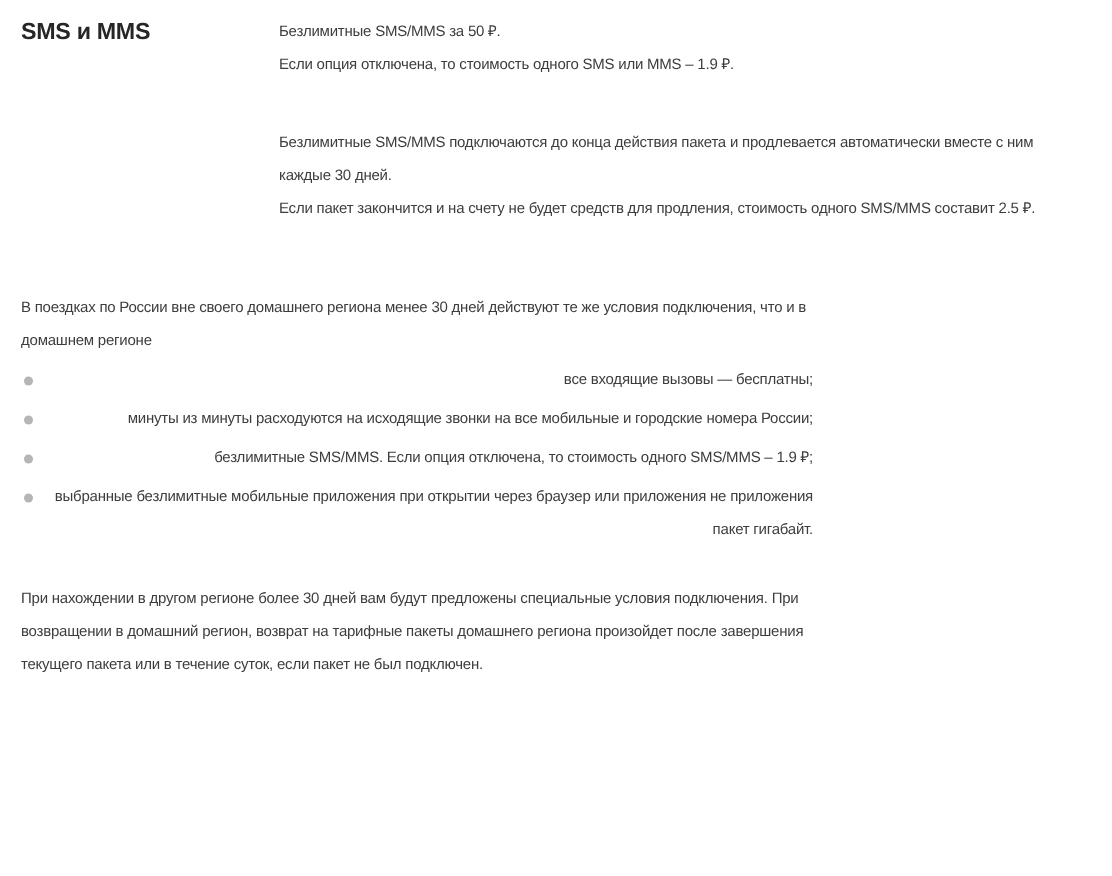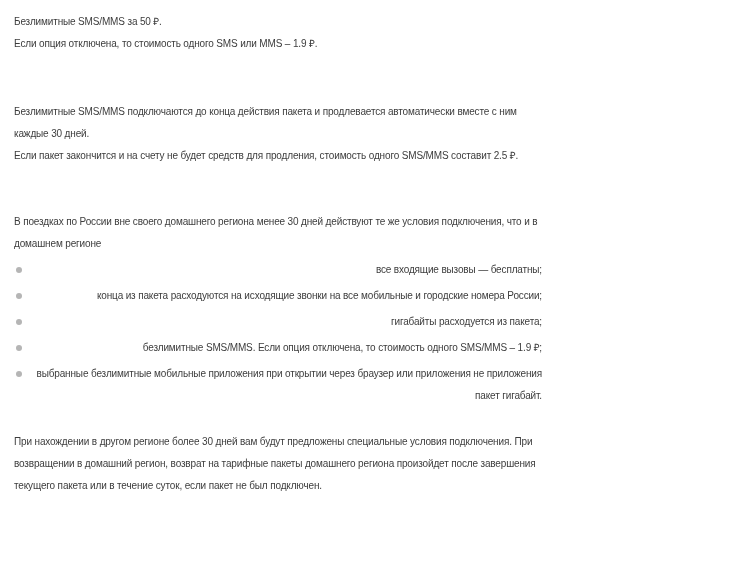--- a/index.html
+++ b/index.html
@@ -25,53 +25,53 @@
     color:var(--label);letter-spacing:-0.2px;
     padding-right:10px;
   }
   .row-content{
     flex:1 1 auto;max-width:528px;
     font-size:10px;line-height:22px;letter-spacing:-0.15px;
   }
   .row-content p{
     margin:0;white-space:pre-line;
   }
-  .row-content p + p{margin-top:46px;}
+  .row-content p + p{margin-top:30px;}
   .row-content ul + p{margin-top:24px;}
   ul.bullet-list{
     list-style:none;margin:4px 0 0 0;padding:0;text-align:right;
   }
   ul.bullet-list li{
     position:relative;padding-left:17px;margin-top:4px;
   }
   ul.bullet-list li:first-child{margin-top:2px;}
   ul.bullet-list li::before{
     content:"";position:absolute;left:2px;top:8px;
     width:6px;height:6px;border-radius:50%;
     background:var(--bullet);
   }
 </style>
 </head>
 <body>
 
 <div class="rows">
     <div class="row">
+      <div class="row-label">SMS и MMS</div>
       <div class="row-content">
         <p>Безлимитные SMS/MMS за 50 ₽.
 Если опция отключена, то стоимость одного SMS или MMS – 1.9 ₽.</p>
         <p>Безлимитные SMS/MMS подключаются до конца действия пакета и продлевается автоматически вместе с ним каждые 30 дней.
 Если пакет закончится и на счету не будет средств для продления, стоимость одного SMS/MMS составит 2.5 ₽.</p>
       </div>
     </div>
     <div class="row">
       <div class="row-content">
         <p>В поездках по России вне своего домашнего региона менее 30 дней действуют те же условия подключения, что и в домашнем регионе</p>
         <ul class="bullet-list">
           <li>все входящие вызовы — бесплатны;</li>
-          <li>конца из пакета расходуются на исходящие звонки на все мобильные и городские номера России;</li>
-          <li>гигабайты расходуется из пакета;</li>
+          <li>минуты из минуты расходуются на исходящие звонки на все мобильные и городские номера России;</li>
           <li>безлимитные SMS/MMS. Если опция отключена, то стоимость одного SMS/MMS – 1.9 ₽;</li>
           <li>выбранные безлимитные мобильные приложения при открытии через браузер или приложения не приложения пакет гигабайт.</li>
         </ul>
         <p>При нахождении в другом регионе более 30 дней вам будут предложены специальные условия подключения. При возвращении в домашний регион, возврат на тарифные пакеты домашнего региона произойдет после завершения текущего пакета или в течение суток, если пакет не был подключен.</p>
       </div>
     </div>
   </div>
 
 </body></html>

